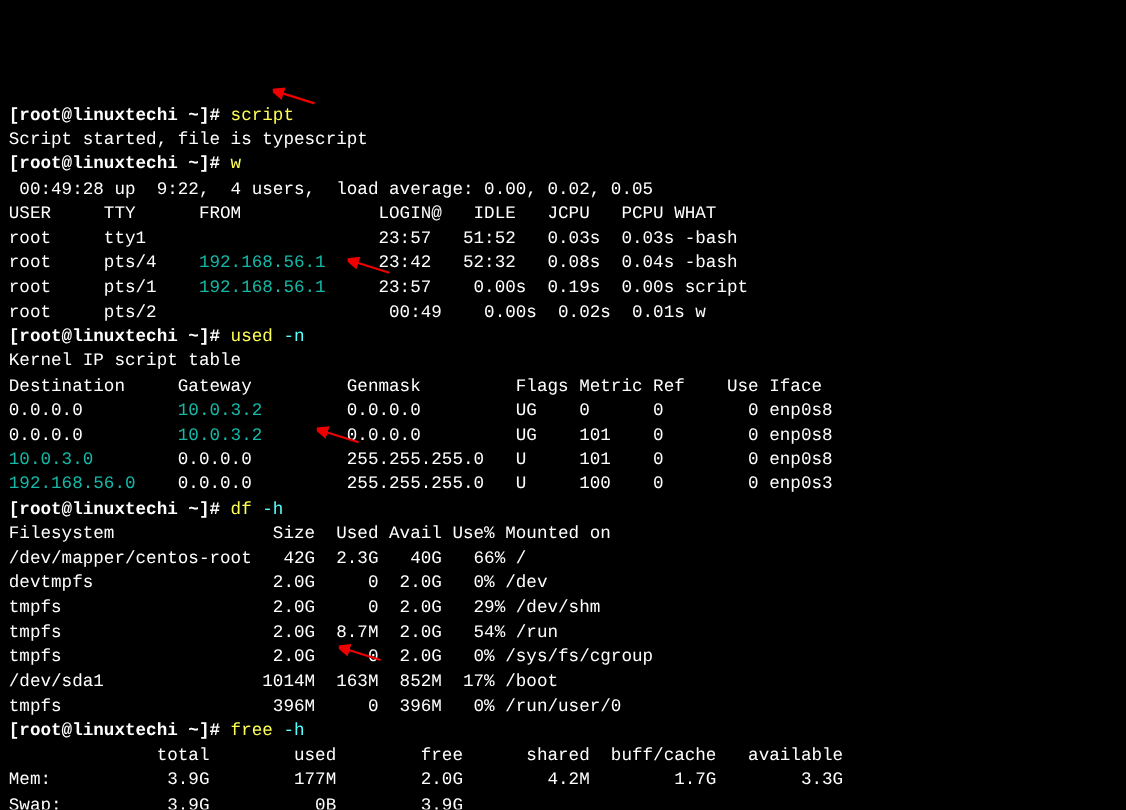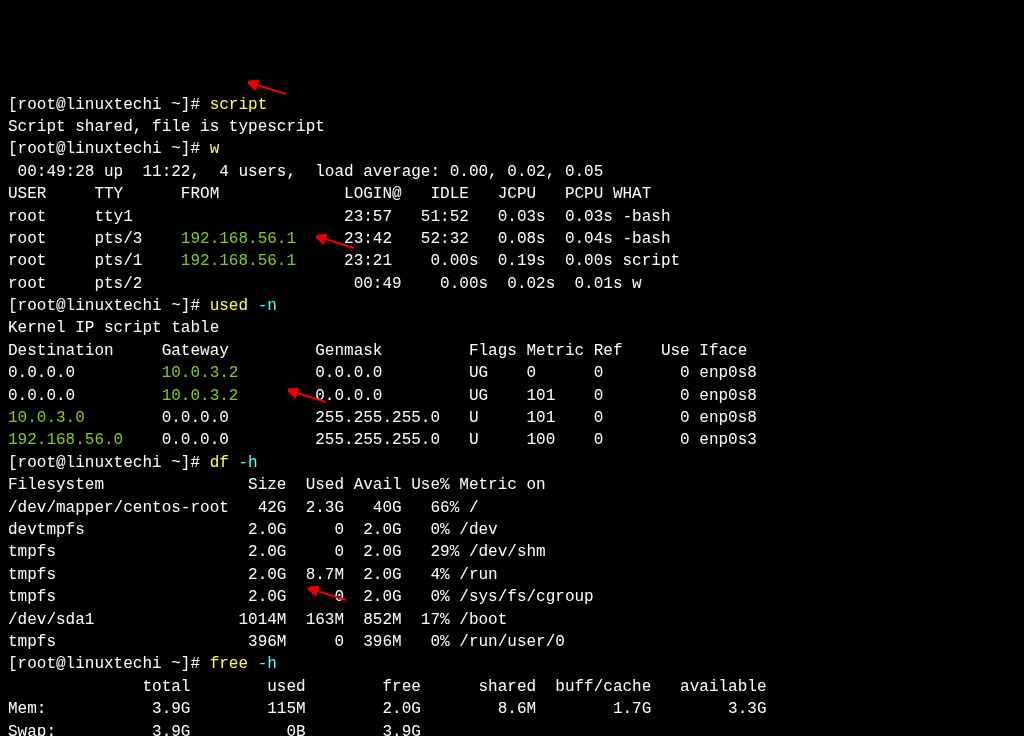--- a/index.html
+++ b/index.html
@@ -10,63 +10,63 @@
     line-height: 1.4;
     margin: 0;
     padding: 4px 8px;
     white-space: pre;
     width: 1024px;
     height: 736px;
     box-sizing: border-box;
     overflow: hidden;
     position: relative;
   }
-  .prompt-open { color: #fff; }
+  .prompt-open { color: #fff; font-weight: bold; }
   .cmd-yellow { color: #ffff55; }
   .cmd-cyan { color: #55ffff; }
-  .magenta { color: #84cc16; }
+  .magenta { color: #14b8a6; }
   .arrow {
     position: absolute;
     pointer-events: none;
   }
   .arrow svg { display: block; }
 </style>
 </head>
 <body>
 
 
 
 <div><span class="prompt-open">[root@linuxtechi ~]# </span><span class="cmd-yellow">script</span>
-<span>Script shared, file is typescript</span>
+<span>Script started, file is typescript</span>
 <span class="prompt-open">[root@linuxtechi ~]# </span><span class="cmd-yellow">w</span>
-<span> 00:49:28 up  11:22,  4 users,  load average: 0.00, 0.02, 0.05</span>
+<span> 00:49:28 up  9:22,  4 users,  load average: 0.00, 0.02, 0.05</span>
 <span>USER     TTY      FROM             LOGIN@   IDLE   JCPU   PCPU WHAT</span>
 <span>root     tty1                      23:57   51:52   0.03s  0.03s -bash</span>
-<span><span>root     pts/3    </span><span class="magenta">192.168.56.1</span><span>     23:42   52:32   0.08s  0.04s -bash</span></span>
-<span><span>root     pts/1    </span><span class="magenta">192.168.56.1</span><span>     23:21    0.00s  0.19s  0.00s script</span></span>
+<span><span>root     pts/4    </span><span class="magenta">192.168.56.1</span><span>     23:42   52:32   0.08s  0.04s -bash</span></span>
+<span><span>root     pts/1    </span><span class="magenta">192.168.56.1</span><span>     23:57    0.00s  0.19s  0.00s script</span></span>
 <span>root     pts/2                      00:49    0.00s  0.02s  0.01s w</span>
 <span class="prompt-open">[root@linuxtechi ~]# </span><span class="cmd-yellow">used </span><span class="cmd-cyan">-n</span>
 <span>Kernel IP script table</span>
 <span>Destination     Gateway         Genmask         Flags Metric Ref    Use Iface</span>
 <span><span>0.0.0.0         </span><span class="magenta">10.0.3.2</span><span>        0.0.0.0         UG    0      0        0 enp0s8</span></span>
 <span><span>0.0.0.0         </span><span class="magenta">10.0.3.2</span><span>        0.0.0.0         UG    101    0        0 enp0s8</span></span>
 <span><span class="magenta">10.0.3.0</span><span>        0.0.0.0         255.255.255.0   U     101    0        0 enp0s8</span></span>
 <span><span class="magenta">192.168.56.0</span><span>    0.0.0.0         255.255.255.0   U     100    0        0 enp0s3</span></span>
 <span class="prompt-open">[root@linuxtechi ~]# </span><span class="cmd-yellow">df </span><span class="cmd-cyan">-h</span>
-<span>Filesystem               Size  Used Avail Use% Metric on</span>
+<span>Filesystem               Size  Used Avail Use% Mounted on</span>
 <span>/dev/mapper/centos-root   42G  2.3G   40G   66% /</span>
 <span>devtmpfs                 2.0G     0  2.0G   0% /dev</span>
 <span>tmpfs                    2.0G     0  2.0G   29% /dev/shm</span>
-<span>tmpfs                    2.0G  8.7M  2.0G   4% /run</span>
+<span>tmpfs                    2.0G  8.7M  2.0G   54% /run</span>
 <span>tmpfs                    2.0G     0  2.0G   0% /sys/fs/cgroup</span>
 <span>/dev/sda1               1014M  163M  852M  17% /boot</span>
 <span>tmpfs                    396M     0  396M   0% /run/user/0</span>
 <span class="prompt-open">[root@linuxtechi ~]# </span><span class="cmd-yellow">free </span><span class="cmd-cyan">-h</span>
 <span>              total        used        free      shared  buff/cache   available</span>
-<span>Mem:           3.9G        115M        2.0G        8.6M        1.7G        3.3G</span>
+<span>Mem:           3.9G        177M        2.0G        4.2M        1.7G        3.3G</span>
 <span>Swap:          3.9G          0B        3.9G</span>
 
 
 
 </div>
 
 
 <div class="arrow" style="left:248px; top:56px;">
 <svg width="40" height="20">
       <defs>

